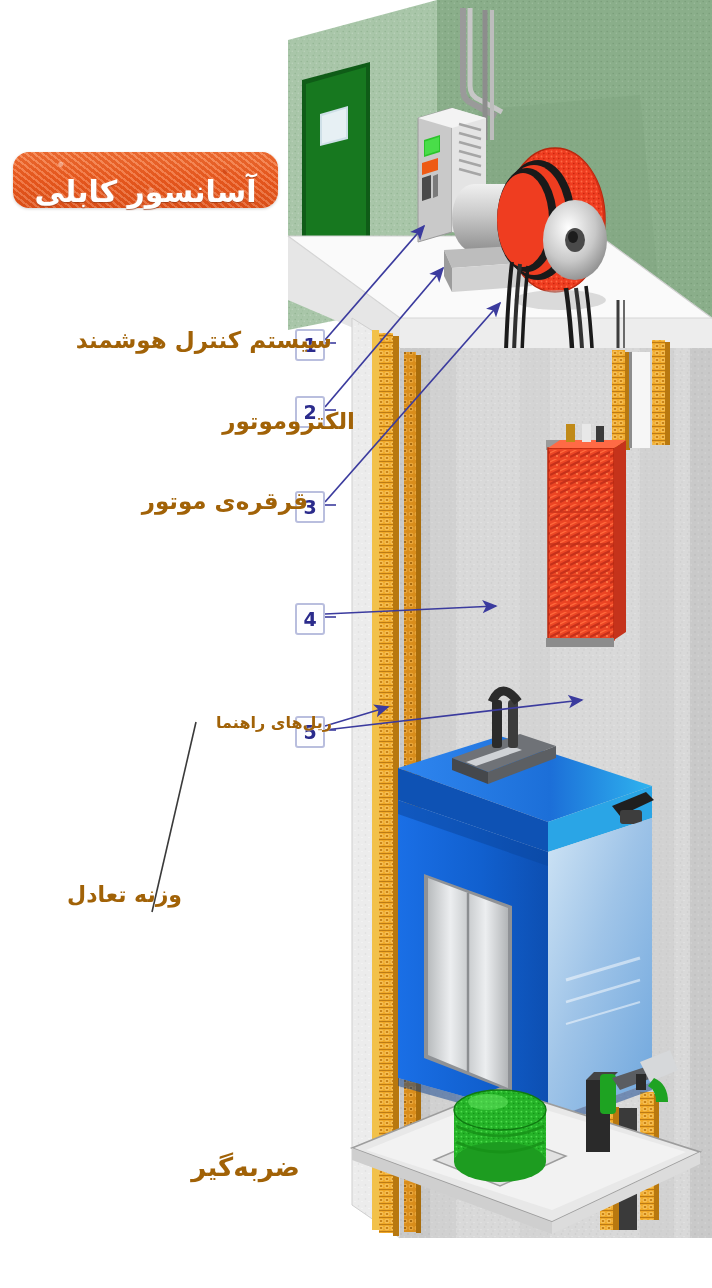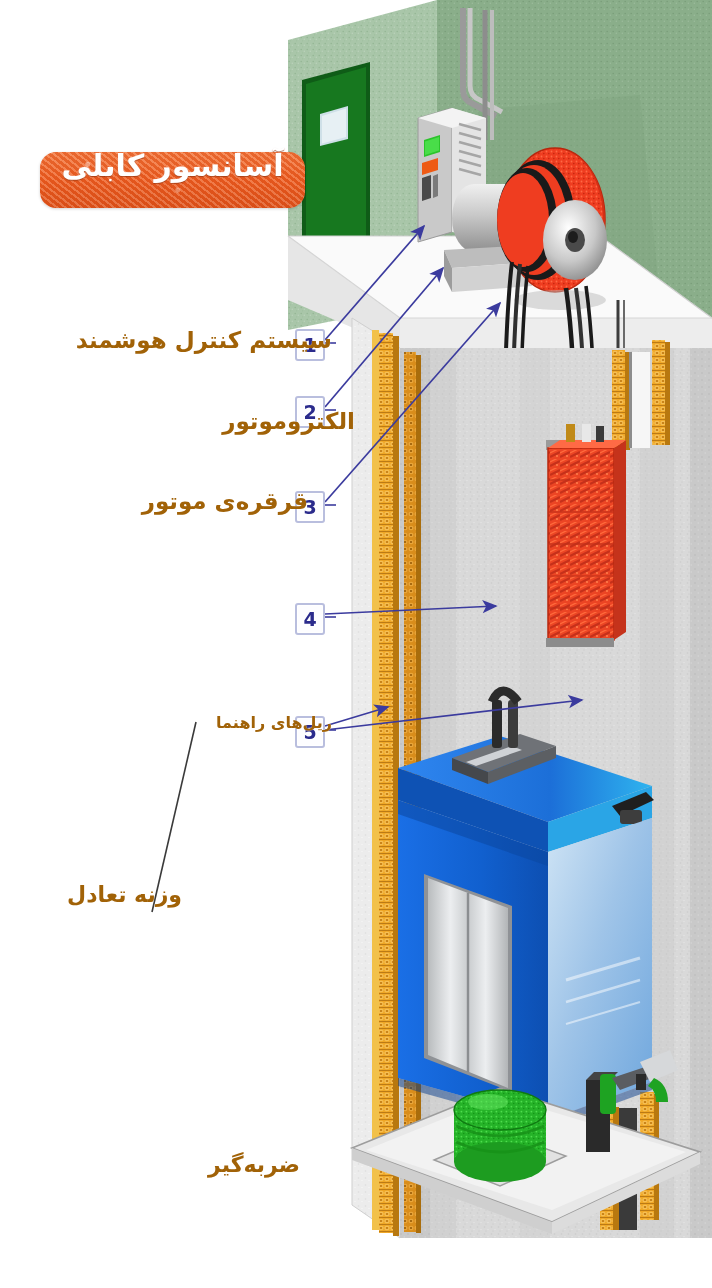--- a/index.html
+++ b/index.html
@@ -11,31 +11,31 @@
     position:relative;
     width:712px;
     height:1288px;
     background:#ffffff;
     overflow:hidden;
   }
 
   
   .title-badge{
     position:absolute;
-    left:40px; top:152px;
+    left:13px; top:152px;
     width:265px; height:56px;
     border-radius:16px;
     background:
       radial-gradient(circle at 18% 22%, rgba(255,255,255,.40) 0 2px, rgba(0,0,0,0) 3px),
       radial-gradient(circle at 52% 68%, rgba(255,255,255,.30) 0 2px, rgba(0,0,0,0) 3px),
       radial-gradient(circle at 80% 35%, rgba(180,40,0,.30) 0 2px, rgba(0,0,0,0) 3px),
       repeating-linear-gradient(38deg, rgba(255,255,255,.18) 0 2px, rgba(190,55,10,.22) 2px 5px),
       linear-gradient(180deg,#f4763a 0%, #ef5f22 48%, #e0541b 100%);
     box-shadow:0 1px 3px rgba(0,0,0,.18);
-    display:flex;align-items:flex-start;justify-content:center;
+    display:flex;align-items:flex-end;justify-content:center;
   }
   .title-badge .txt{
     font-size:30px;
     font-weight:700;
     color:#ffffff;
     letter-spacing:0px;
     text-shadow:0 1px 1px rgba(140,40,0,.65), 0 0 2px rgba(255,255,255,.35);
     direction:rtl;
     line-height:1;
     transform:translateY(-1px);
@@ -49,21 +49,21 @@
     font-weight:700;
     white-space:nowrap;
     text-align:right;
     text-shadow:0 0 1px rgba(255,255,255,.9);
   }
   .c1{ right:380px; top:327px; font-size:23px; }
   .c2{ right:357px; top:392px; font-size:23px;margin-top:16px; }
   .c3{ right:404px; top:488px; font-size:23px; }
   .c5{ right:380px; top:713px; font-size:16px; }
   .cweight{ right:530px; top:882px; font-size:22px;text-align:right; }
-  .cbuffer{ right:412px; top:1152px; font-size:22px; }
+  .cbuffer{ right:412px; top:1152px; font-size:26px; }
 
   
   .numbox{
     position:absolute;
     width:26px;height:28px;
     background:#fdfdff;
     border:2px solid #b9bede;
     border-radius:3px;
     box-shadow:0 0 0 1px #ffffff inset;
     display:flex;align-items:center;justify-content:center;

